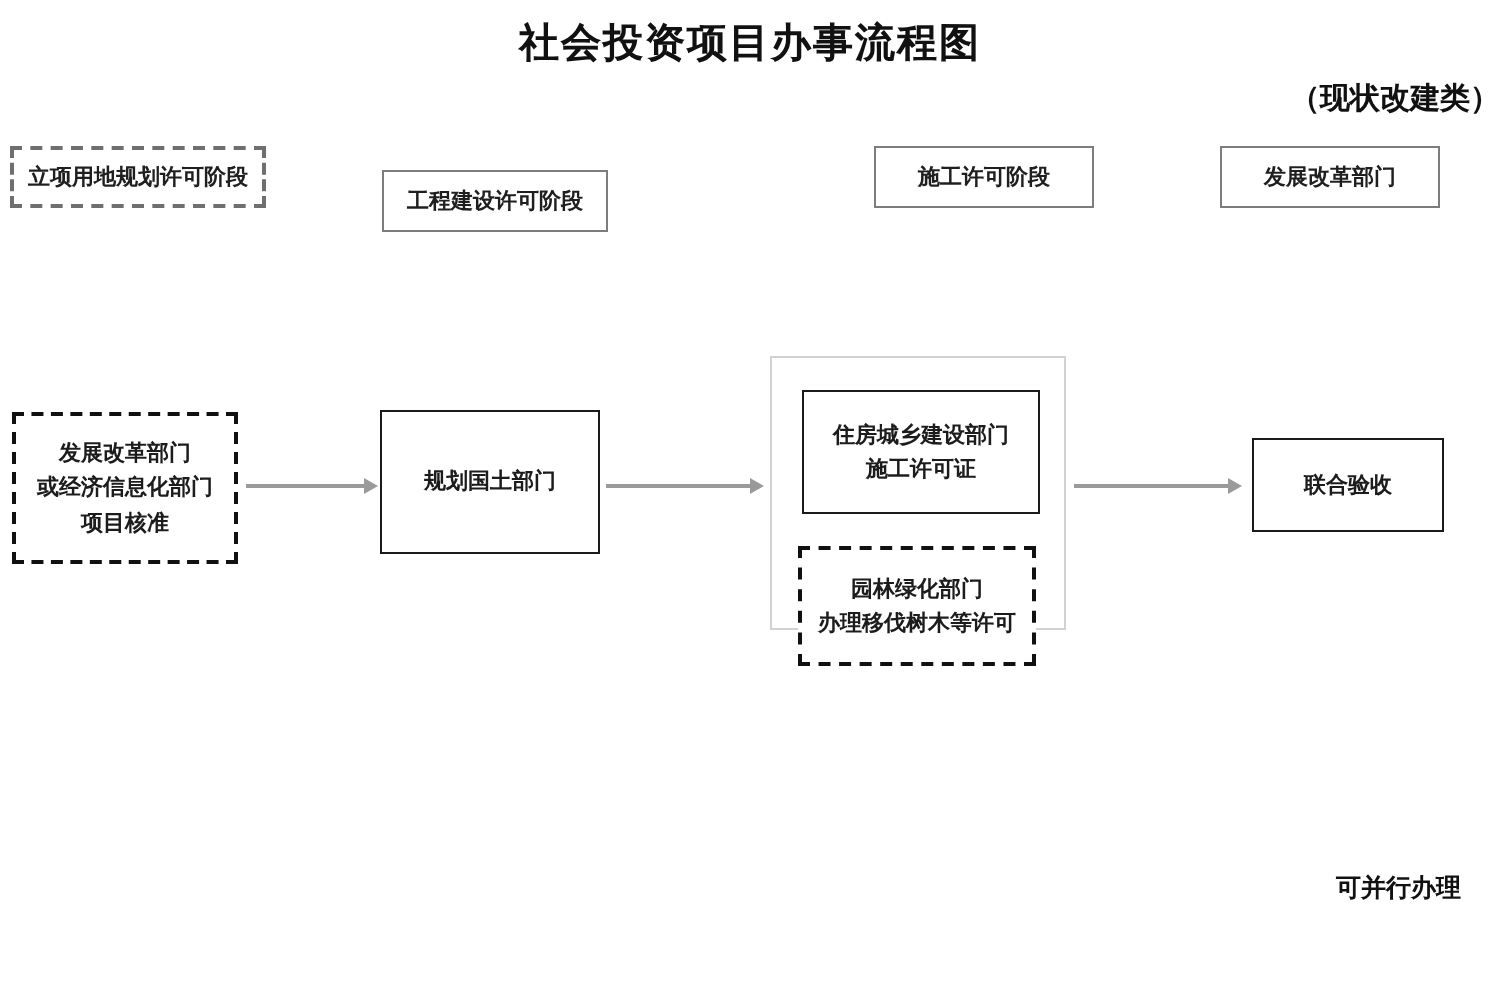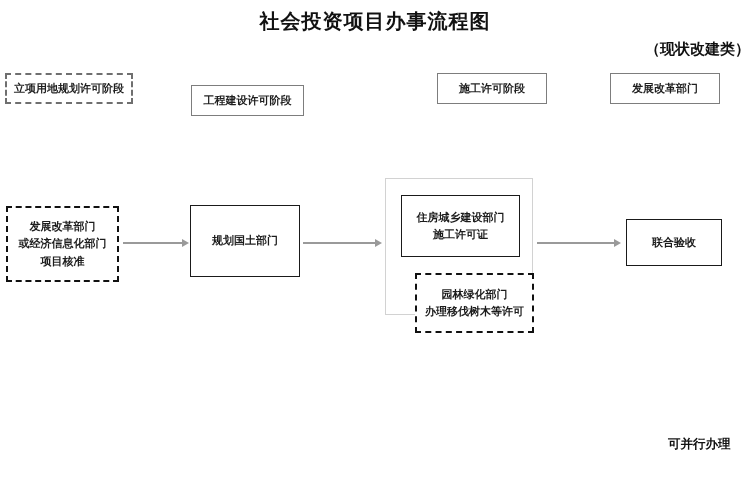--- a/index.html
+++ b/index.html
@@ -135,21 +135,21 @@
   <div class="conn" style="left:303px;top:242px;width:73px;"></div>
   <div class="arrowhead" style="left:375px;top:238.5px;"></div>
 
   <div class="abs group" style="left:385px;top:178px;width:148px;height:137px;">
 
     <div class="abs box proc solid" style="left:15px;top:16px;width:119px;height:62px;">
       <span class="ln">住房城乡建设部门</span>
       <span class="ln">施工许可证</span>
     </div>
 
-    <div class="abs box proc dashed" style="left:29px;top:94px;width:119px;height:60px;">
+    <div class="abs box proc dashed" style="left:13px;top:94px;width:119px;height:60px;">
       <span class="ln">园林绿化部门</span>
       <span class="ln">办理移伐树木等许可</span>
     </div>
   </div>
 
   <div class="conn" style="left:537px;top:242px;width:78px;"></div>
   <div class="arrowhead" style="left:614px;top:238.5px;"></div>
 
   <div class="abs box proc solid" style="left:626px;top:219px;width:96px;height:47px;">
     <span class="ln">联合验收</span>

